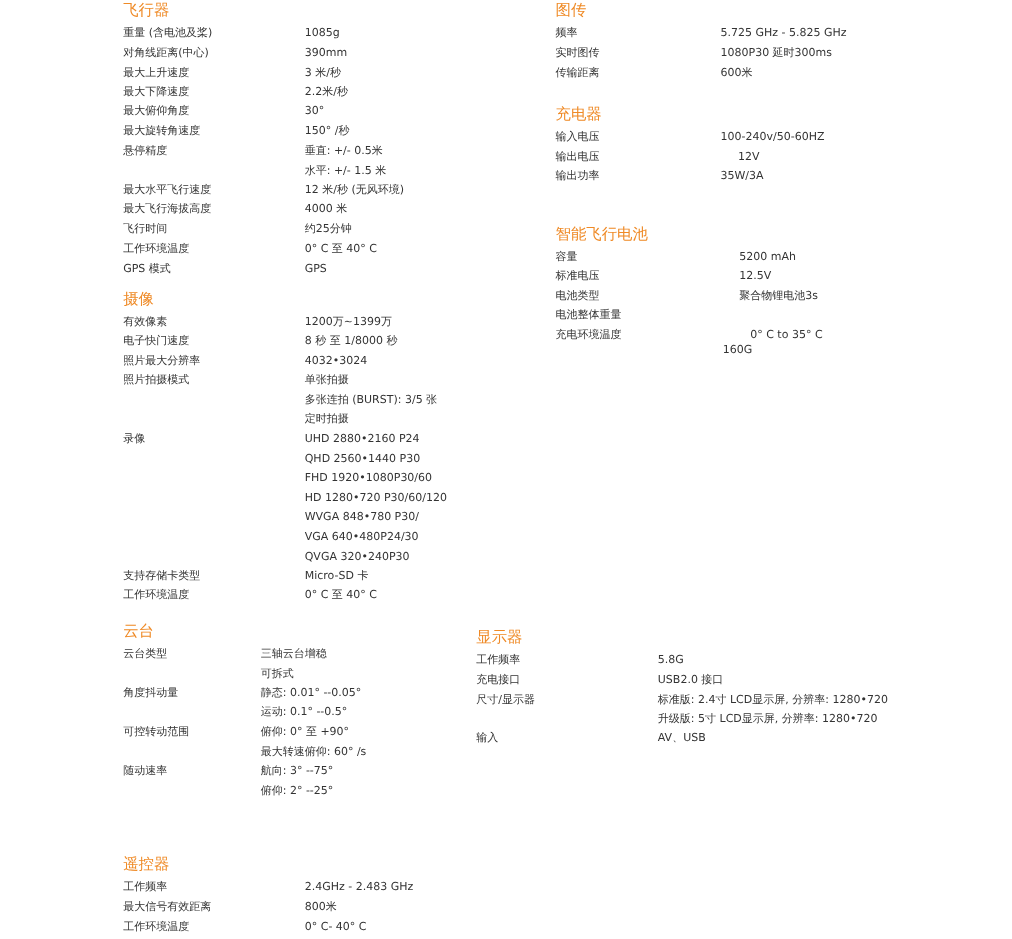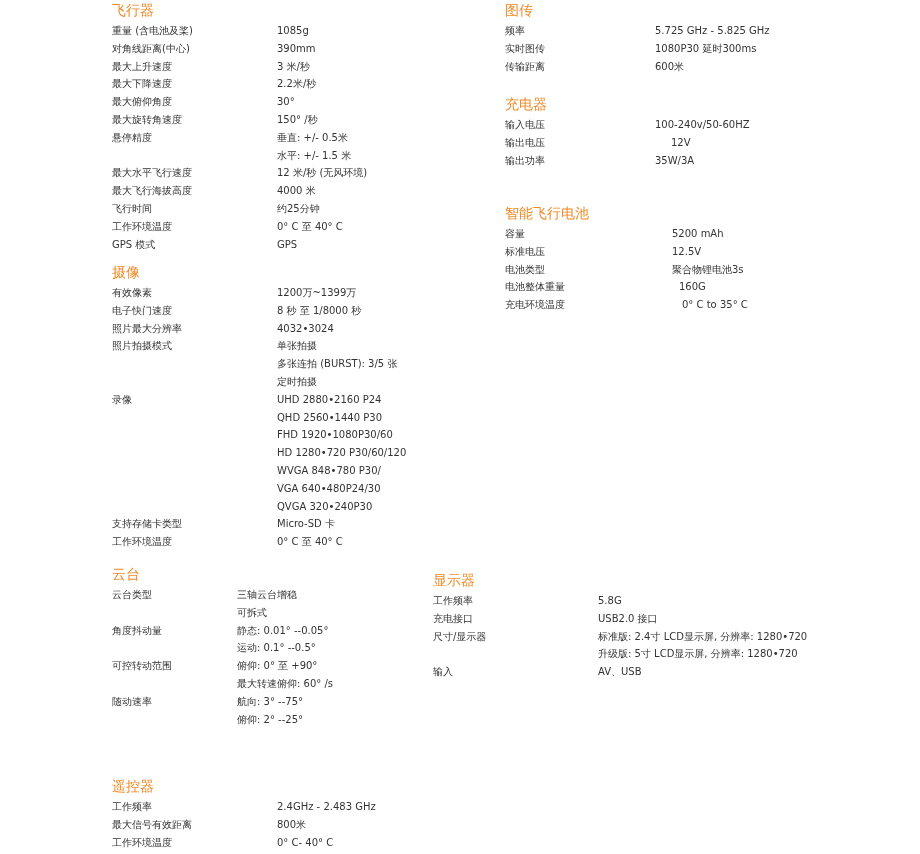--- a/index.html
+++ b/index.html
@@ -248,21 +248,21 @@
       <div class="row">
         <span class="label">标准电压</span>
         <span class="val" style="left: 167px;">12.5V</span>
       </div>
       <div class="row">
         <span class="label">电池类型</span>
         <span class="val" style="left: 167px;">聚合物锂电池3s</span>
       </div>
       <div class="row">
         <span class="label">电池整体重量</span>
-        <span class="val" style="left: 174px;">160G</span>
+        <span class="val" style="left: 152px; margin-top: 32px;">160G</span>
       </div>
       <div class="row">
         <span class="label">充电环境温度</span>
         <span class="val" style="left: 177px;">0° C to 35° C</span>
       </div>
     </div>
 </div>
 
 <div class="section" style="left:433px; top:570px; width:420px;">
   <div class="heading">显示器</div>

